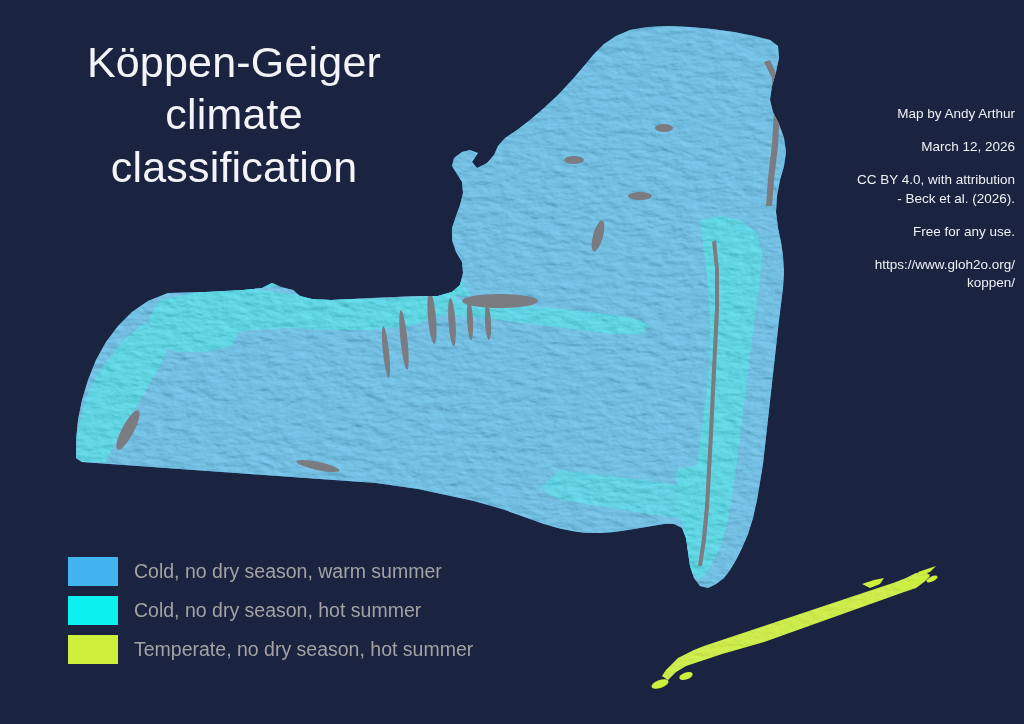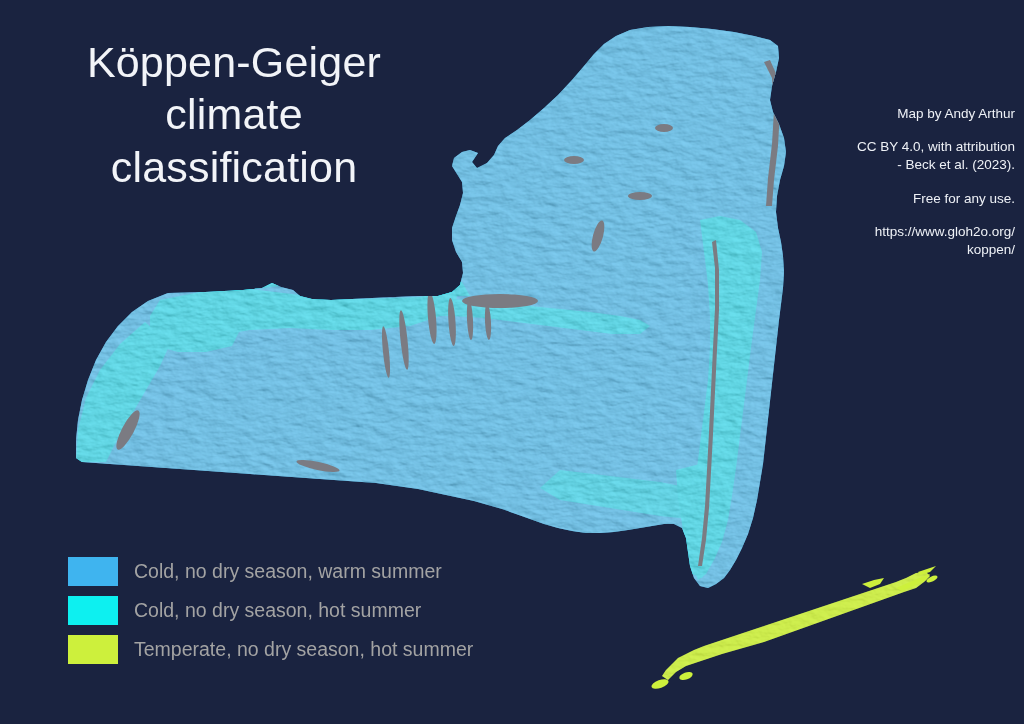--- a/index.html
+++ b/index.html
@@ -178,22 +178,23 @@
       </g>
     </svg>
   </div>
 
   <div class="title">Köppen-Geiger
 climate
 classification</div>
 
   <div class="attrib">
     <div class="ln">Map by Andy Arthur</div>
+    <div class="ln">March 12, 2026</div>
     <div class="ln">CC BY 4.0, with attribution
-- Beck et al. (2023).</div>
+- Beck et al. (2026).</div>
     <div class="ln">Free for any use.</div>
     <div class="ln">https://www.gloh2o.org/
 koppen/</div>
   </div>
 
   <div class="legend">
     <div class="lrow">
       <span class="swatch" style="background:#3fb4ef;"></span>
       <span class="llabel">Cold, no dry season, warm summer</span>
     </div>

